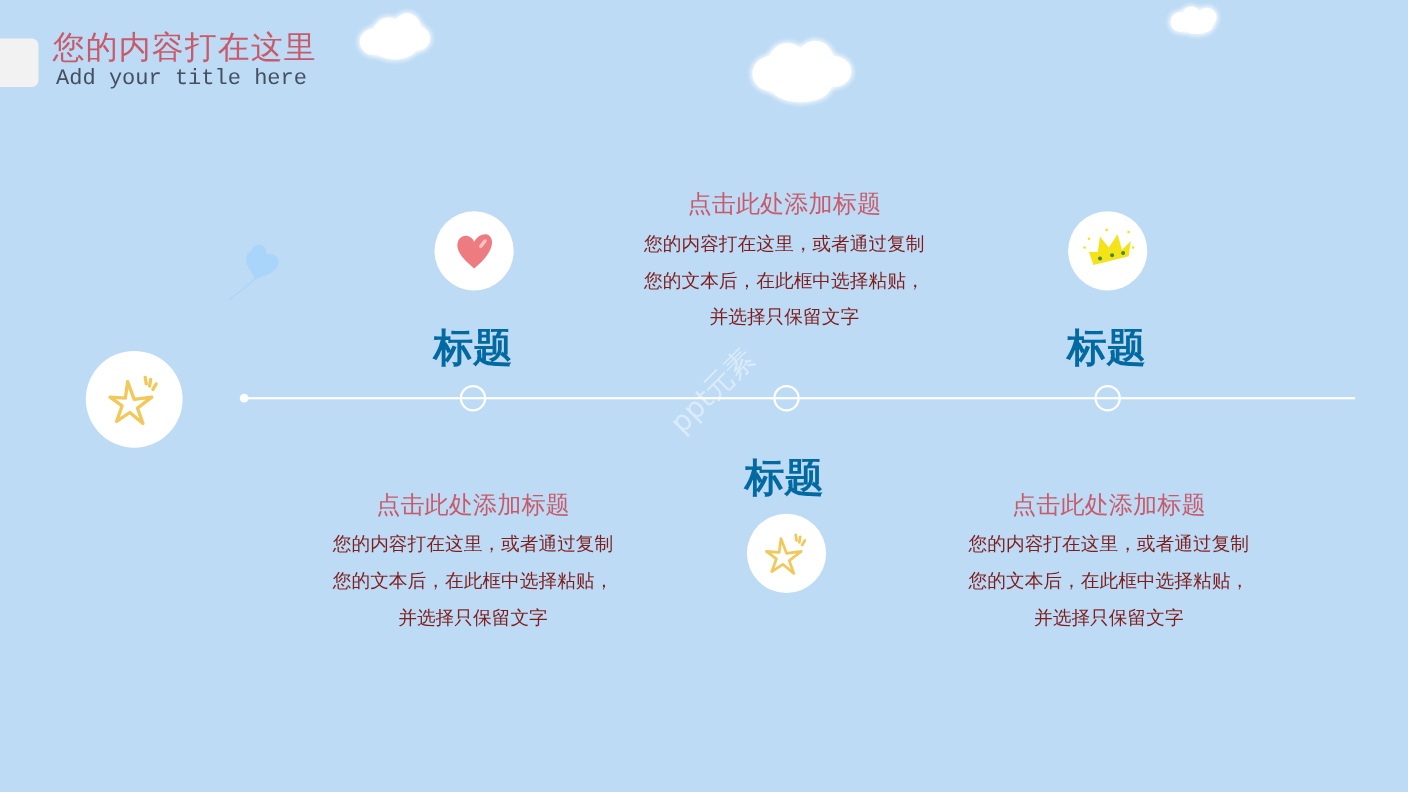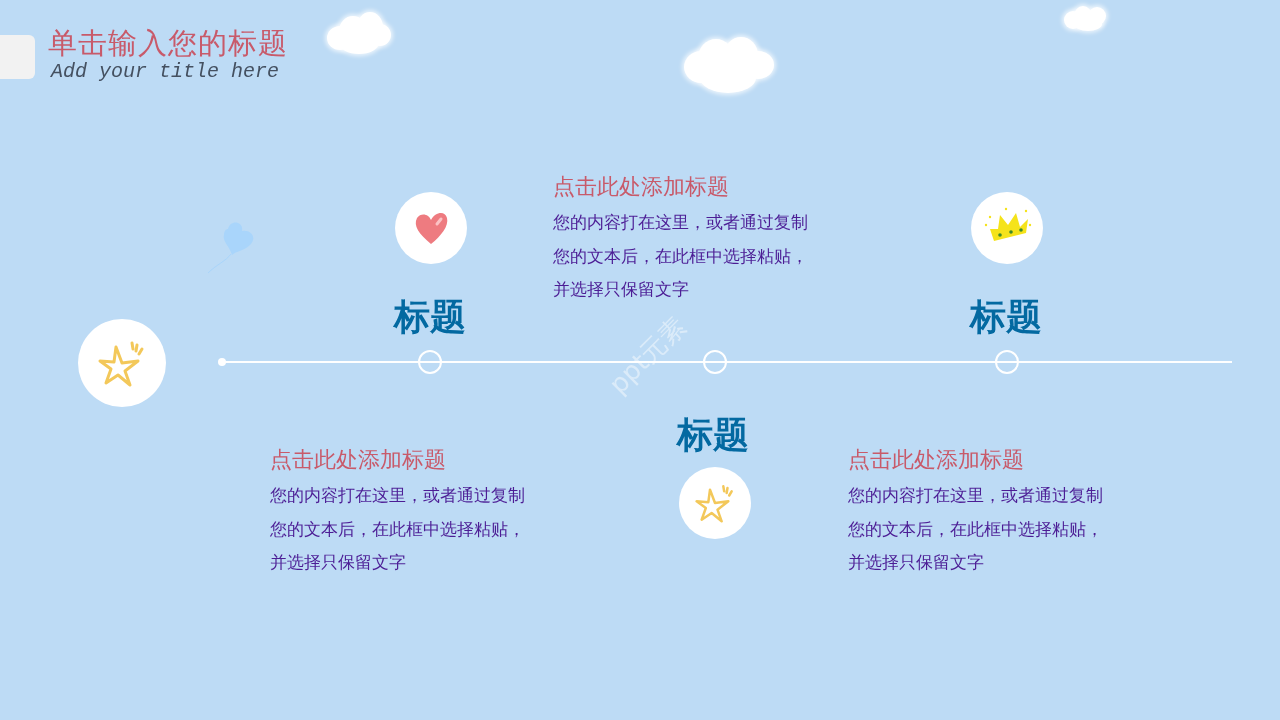--- a/index.html
+++ b/index.html
@@ -12,21 +12,21 @@
   .tab-rect {
     left: -10px; top: 35px; width: 45px; height: 44px;
     background: #f2f2f2; border-radius: 6px;
   }
   .title-cn {
     left: 48px; top: 24px; font-size: 29px; color: #c85a6a; letter-spacing: 1px;
     white-space: nowrap; line-height: 38px;
   }
   .title-en {
     left: 51px; top: 60px; font-size: 20px; color: #445060;
-    font-family: "Liberation Mono", "DejaVu Sans Mono", monospace; white-space: nowrap; font-style: italic;
+    font-family: "Liberation Mono", "DejaVu Sans Mono", monospace; white-space: nowrap;
   }
   .cloud { position: absolute; }
   .cloud span {
     position: absolute; background: #ffffff; border-radius: 50%;
     box-shadow: 0 0 4px 2px rgba(255,255,255,0.7);
   }
   .circle-icon {
     position: absolute; background: #ffffff; border-radius: 50%;
     display: flex; align-items: center; justify-content: center;
   }
@@ -39,38 +39,38 @@
   .node {
     position: absolute; width: 24px; height: 24px; border: 2px solid #ffffff;
     border-radius: 50%; box-sizing: border-box; background: transparent;
   }
   .label-big {
     position: absolute; font-size: 36px; color: #0369a1; font-weight: bold;
     white-space: nowrap; transform: translateX(-50%); line-height: 40px;
     font-family: "DejaVu Serif", serif;
   }
   .text-block {
-    position: absolute; width: 320px; transform: translateX(-50%); text-align: left;
+    position: absolute; width: 320px; transform: translateX(-50%); text-align: center;
   }
   .text-block .heading {
     font-size: 22px; color: #c85a6a; line-height: 30px; margin-bottom: 4px; white-space: nowrap;
   }
   .text-block .body-line {
-    font-size: 17px; color: #4c1d95; line-height: 33.5px; white-space: nowrap;
+    font-size: 17px; color: #7f1d1d; line-height: 33.5px; white-space: nowrap;
   }
   .watermark {
     left: 600px; top: 338px; font-size: 26px; color: rgba(255,255,255,0.45);
     transform: rotate(-45deg); font-family: "DejaVu Sans", sans-serif; white-space: nowrap;
   }
 </style>
 </head>
 <body>
 
 <div class="abs tab-rect"></div>
-<div class="abs title-cn">单击输入您的标题</div>
+<div class="abs title-cn">您的内容打在这里</div>
 <div class="abs title-en">Add your title here</div>
 
 <div class="cloud" style="left:325px;top:12px;width:68px;height:44px;">
   <span style="left:2px;top:14px;width:26px;height:24px;"></span>
   <span style="left:14px;top:4px;width:28px;height:30px;"></span>
   <span style="left:32px;top:0px;width:26px;height:30px;"></span>
   <span style="left:44px;top:12px;width:22px;height:22px;"></span>
   <span style="left:14px;top:20px;width:40px;height:22px;"></span>
 </div>
 <div class="cloud" style="left:682px;top:35px;width:94px;height:60px;">

